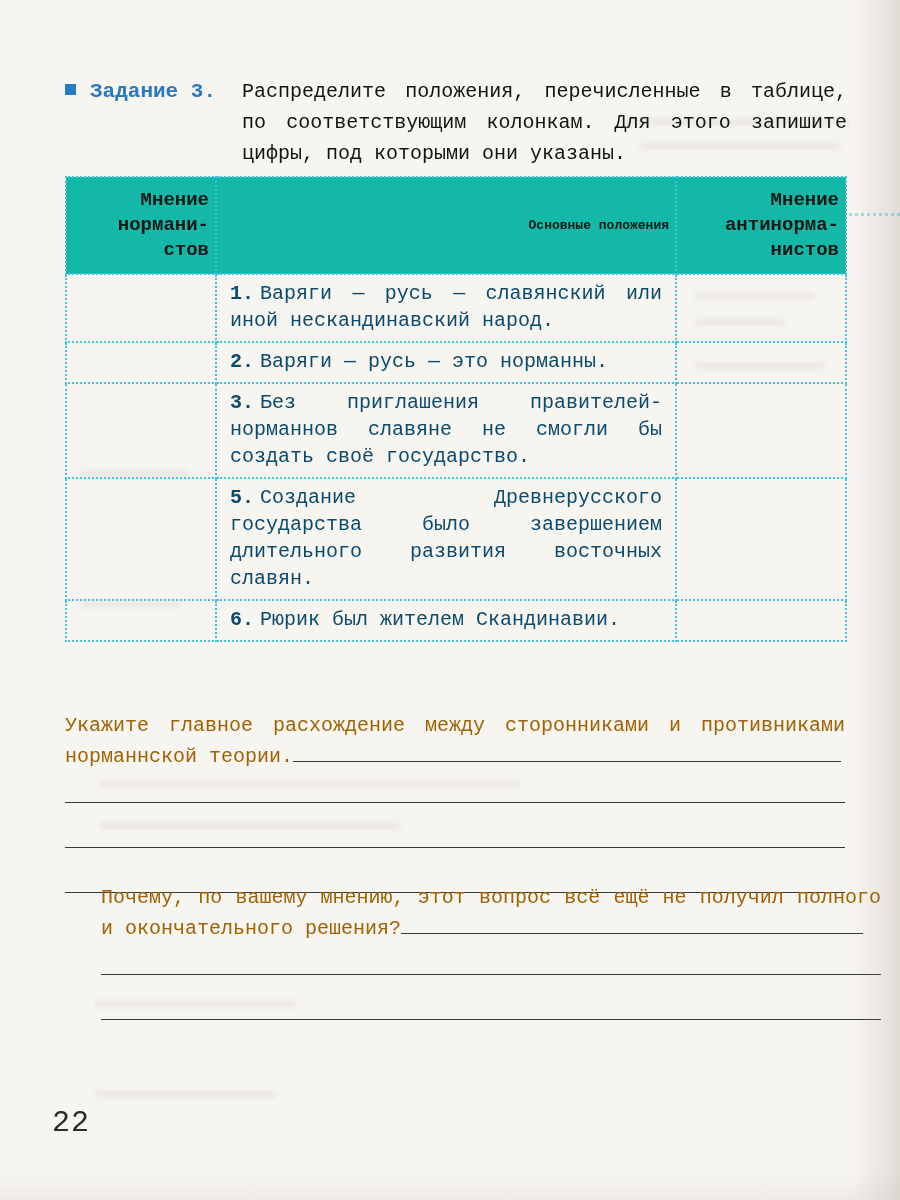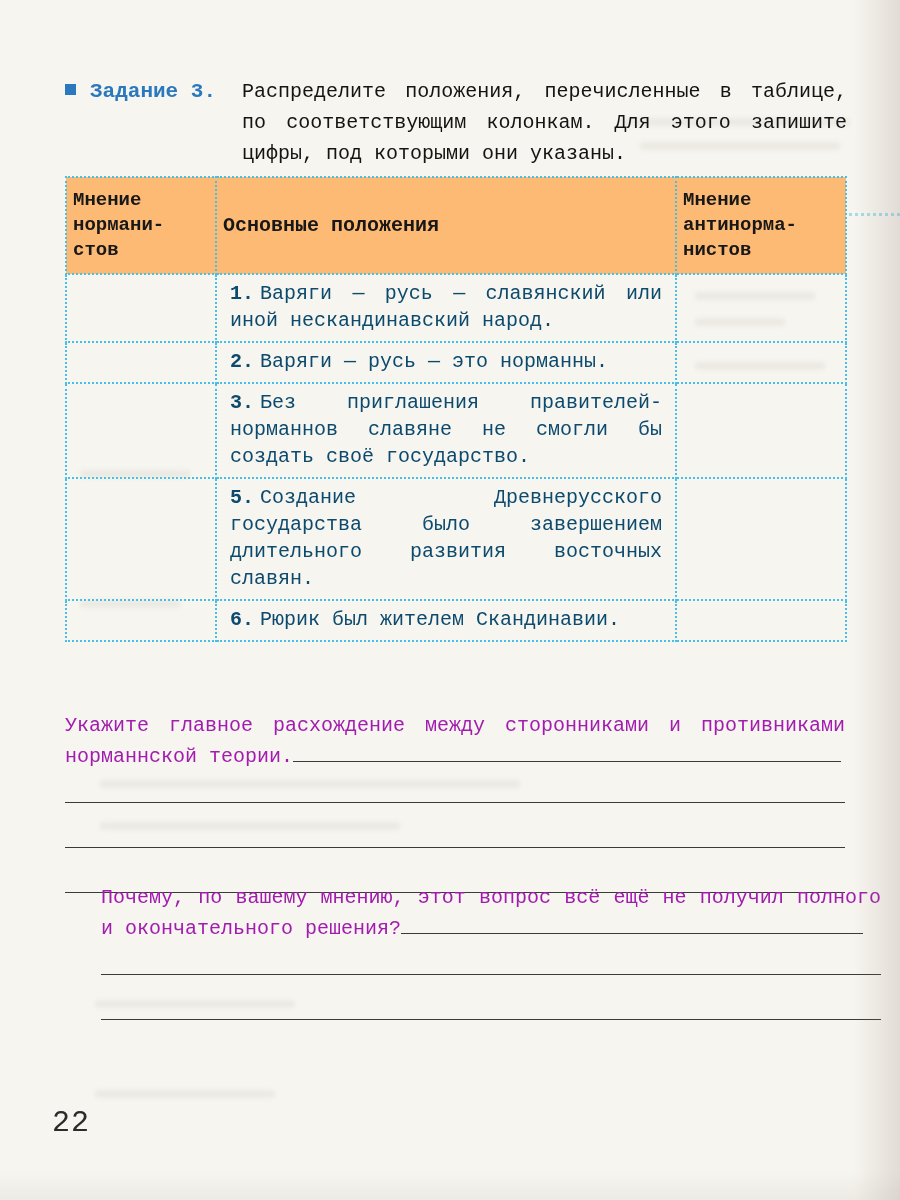--- a/index.html
+++ b/index.html
@@ -25,30 +25,30 @@
 
   
   .task-header { position:absolute; top:76px; left:65px; width:782px; display:flex; align-items:flex-start; }
   .bullet { flex:none; width:11px; height:11px; background:#2a78bd; margin:8px 14px 0 0; }
   .task-label { flex:none; font-size:21px; font-weight:bold; color:#2a78bd; margin-right:26px; line-height:31px; white-space:nowrap; }
   .task-text { flex:1; margin:0; font-size:20px; line-height:31px; text-align:justify; color:#141414; }
 
   
   table.main { position:absolute; top:176px; left:65px; width:780px; border-collapse:collapse; table-layout:fixed; }
   table.main th, table.main td { border:2px dotted #45c0e6; }
-  th.hdr { background:#fdba74; text-align:left; vertical-align:middle; font-weight:bold; padding:10px 6px; }
+  th.hdr { background:#14b8a6; text-align:right; vertical-align:middle; font-weight:bold; padding:10px 6px; }
   th.hdr-side { font-size:19px; line-height:25px; white-space:pre-line; }
-  th.hdr-center { font-size:20px; }
+  th.hdr-center { font-size:13px; }
   td.statement { font-size:20px; line-height:27px; padding:5px 13px 7px 13px; text-align:justify; vertical-align:top; color:#0c4a6e; }
   td.statement .num { font-weight:bold; margin-right:6px; }
   td.answer-cell { background:transparent; }
 
   
   .question { position:absolute; left:65px; width:780px; }
-  .question p { margin:0; font-size:20px; line-height:31px; text-align:justify; color:#a21caf; }
+  .question p { margin:0; font-size:20px; line-height:31px; text-align:justify; color:#a16207; }
   .answer-line { display:inline-block; height:4px; border-bottom:1.4px solid #3a3a3a; vertical-align:baseline; }
   .rule { border-bottom:1.4px solid #3a3a3a; }
 
   
   .page-number { position:absolute; left:52px; top:1106px; font-size:30px; color:#2b2b2b; letter-spacing:1px; }
 
   
   .bleed { position:absolute; background:#847a72; opacity:0.09; filter:blur(2px); border-radius:3px; pointer-events:none; }
   .dotted-frag { position:absolute; top:213px; left:843px; width:57px; border-top:3px dotted rgba(95,198,230,0.55); pointer-events:none; }
 </style>

